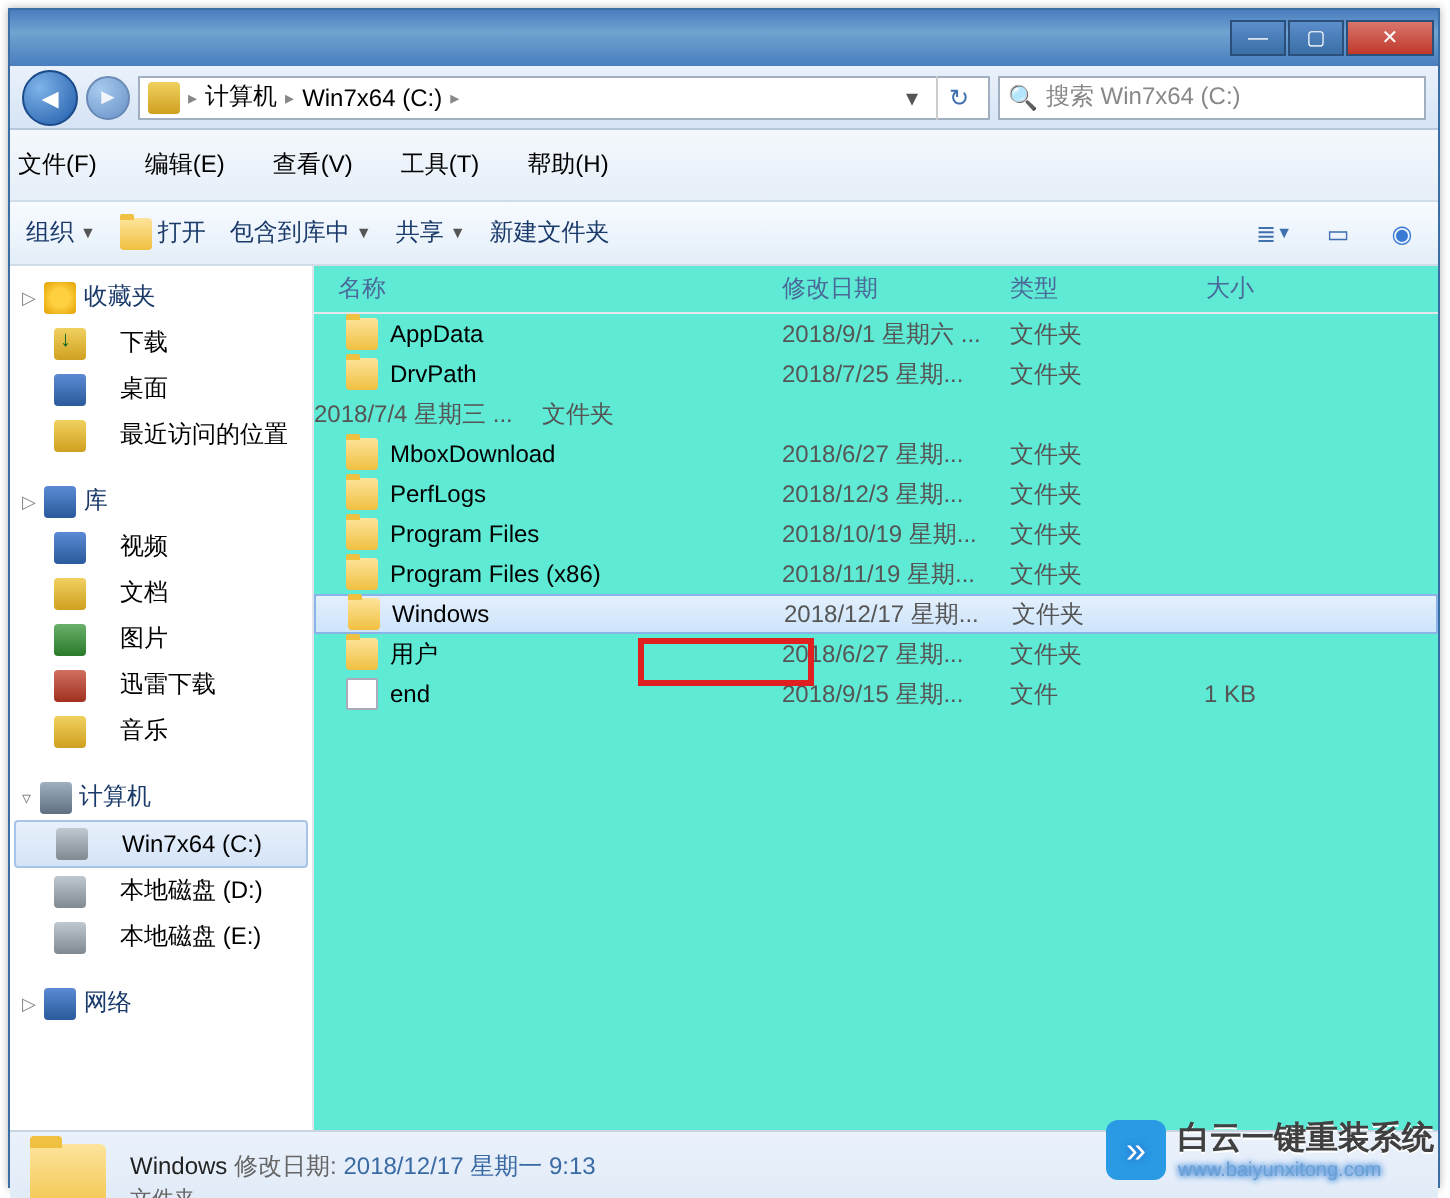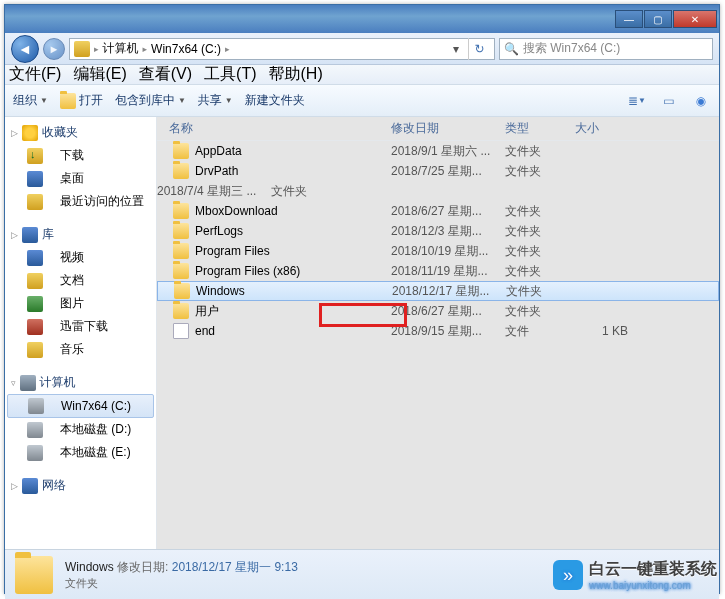--- a/index.html
+++ b/index.html
@@ -18,21 +18,21 @@
 .nav-fwd { width: 22px; height: 22px; font-size: 11px; opacity: .6; }
 .addressbar { flex: 1; height: 22px; background: #fff; border: 1px solid #a0b0c0; display: flex; align-items: center; font-size: 12px; padding: 0 4px; gap: 4px; }
 .addressbar .crumb { display: flex; align-items: center; gap: 2px; }
 .addressbar .sep { color: #888; font-size: 9px; }
 .addr-icon { width: 16px; height: 16px; background: linear-gradient(#f0d060,#d0a020); border-radius: 2px; position: relative; }
 .addr-drop { width: 16px; text-align: center; color: #555; }
 .addr-refresh { width: 22px; height: 22px; border-left: 1px solid #ccc; display: flex; align-items: center; justify-content: center; color: #4070b0; }
 .searchbox { width: 214px; height: 22px; background: #fff; border: 1px solid #a0b0c0; display: flex; align-items: center; padding: 0 4px; font-size: 12px; color: #888; }
 .searchbox .mag { color: #4070b0; margin-right: 4px; }
 
-.menubar { height: 20px; background: linear-gradient(#f4f8fc,#e6eef8); display: flex; align-items: center; padding: 0 4px; gap: 12px; font-size: 16px; border-bottom: 1px solid #d0dce8; }
+.menubar { height: 36px; background: linear-gradient(#f4f8fc,#e6eef8); display: flex; align-items: center; padding: 0 4px; gap: 24px; font-size: 12px; border-bottom: 1px solid #d0dce8; }
 .menubar span { cursor: default; }
 
 .toolbar { height: 32px; background: linear-gradient(#f7fbff,#e4eef8); display: flex; align-items: center; padding: 0 8px; gap: 12px; font-size: 12px; border-bottom: 1px solid #d0dce8; }
 .toolbar .tb-item { display: flex; align-items: center; gap: 3px; color: #1a3a6a; }
 .toolbar .tb-item .drop { font-size: 8px; color: #555; }
 .toolbar .spacer { flex: 1; }
 .tb-ico { width: 20px; height: 18px; display: flex; align-items: center; justify-content: center; color: #4070b0; }
 
 .content { display: flex; height: 432px; }
 
@@ -54,26 +54,26 @@
 .ico-doc { background: linear-gradient(#f0d060,#d0a020); border-radius: 2px; }
 .ico-xl { background: linear-gradient(#d07060,#a03020); border-radius: 2px; }
 .ico-mus { background: linear-gradient(#f0d060,#d0a020); border-radius: 2px; }
 .ico-comp { background: linear-gradient(#a0b0c0,#607080); border-radius: 2px; }
 .ico-drive { background: linear-gradient(#c0c8d0,#808890); border-radius: 2px; }
 .ico-net { background: linear-gradient(#5a8ad4,#2a5a9a); border-radius: 2px; }
 .ico-folder { background: linear-gradient(#fde49c,#f0c040); border-radius: 2px; position:relative; }
 .ico-folder::before { content:""; position:absolute; top:-2px; left:0; width:7px; height:3px; background:#f0c040; border-radius:1px 1px 0 0; }
 .ico-file { background:#fff; border:1px solid #aab; border-radius:1px; }
 
-.filelist { flex: 1; background: #e5e5e5; font-size: 12px; position: relative; overflow: hidden; }
+.filelist { flex: 1; background: #5eead4; font-size: 12px; position: relative; overflow: hidden; }
 .cols { display: flex; height: 24px; border-bottom: 1px solid #e4e8ec; align-items: center; color: #4a6a9a; font-size: 12px; }
 .col-name { width: 234px; padding-left: 12px; }
 .col-date { width: 114px; }
 .col-type { width: 70px; }
-.col-size { width: 100px; text-align: left; padding-right: 20px; }
+.col-size { width: 100px; text-align: center; padding-right: 20px; }
 .rows { }
 .row { display: flex; align-items: center; height: 20px; padding: 0; }
 .row.sel { background: linear-gradient(#e4f0fd,#cde4fb); border: 1px solid #8ab4e8; }
 .row .c-name { width: 234px; padding-left: 16px; display: flex; align-items: center; gap: 6px; }
 .row .c-date { width: 114px; color: #555; }
 .row .c-type { width: 70px; color: #555; }
 .row .c-size { width: 100px; text-align: center; color: #555; padding-right: 20px; }
 .highlight-box { position: absolute; border: 3px solid #e02020; left: 162px; top: 186px; width: 88px; height: 24px; pointer-events: none; }
 
 .statusbar { height: 50px; background: linear-gradient(#eaf1fb,#dde9f6); border-top: 1px solid #c8d4e0; display: flex; align-items: center; padding: 0 10px; gap: 12px; font-size: 12px; }

